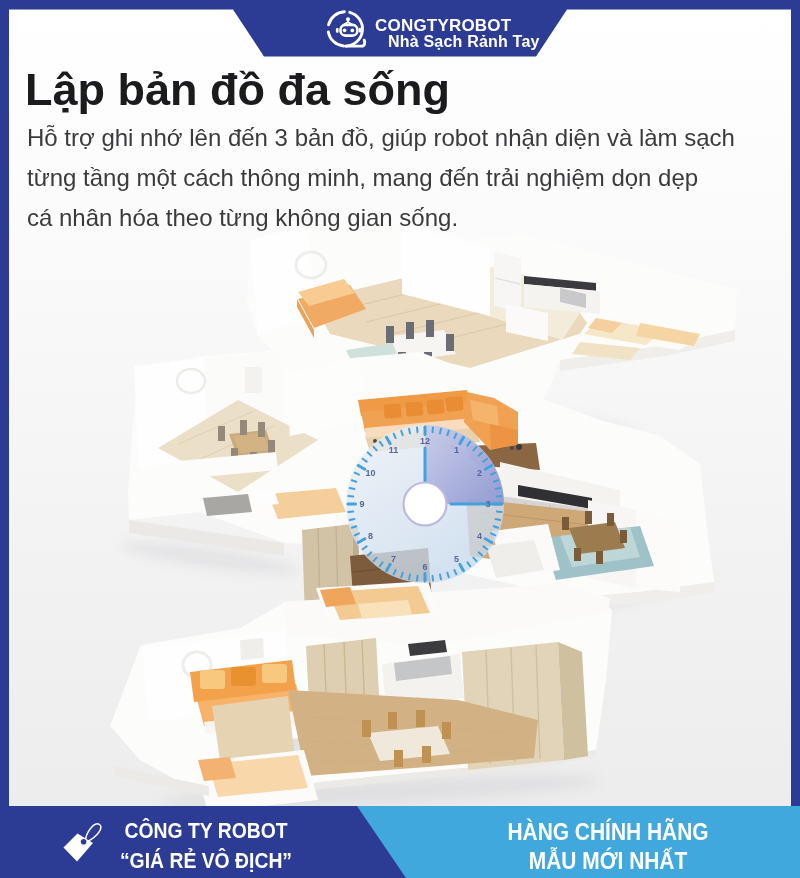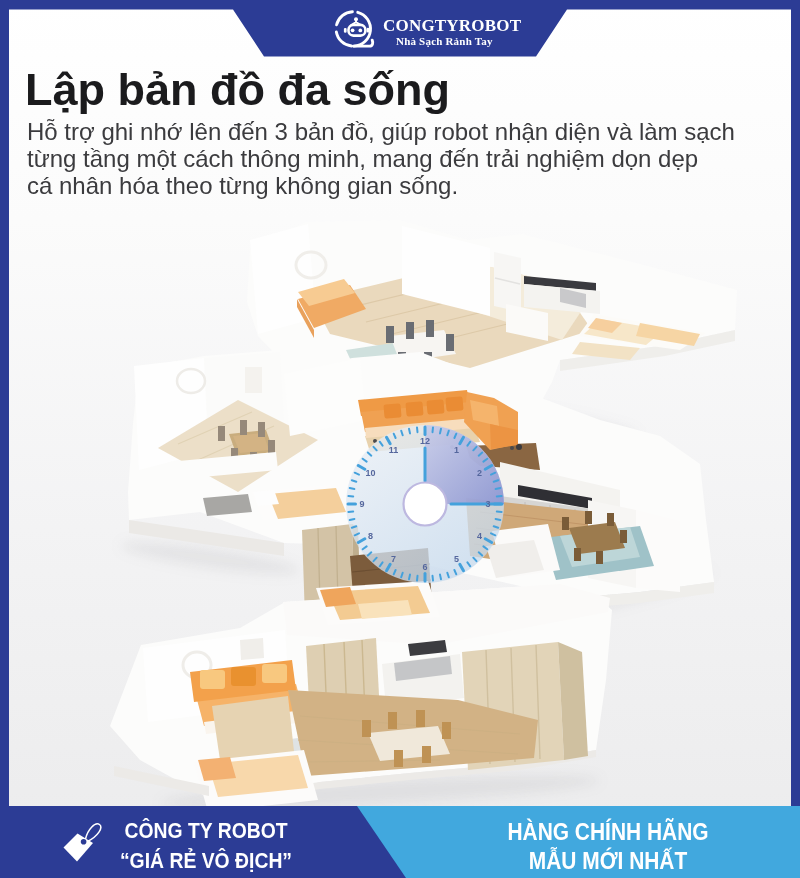--- a/index.html
+++ b/index.html
@@ -2,25 +2,25 @@
 <html><head>
 <meta charset="utf-8">
 <style>
 html,body{margin:0;padding:0;}
 .page{position:relative;width:800px;height:878px;overflow:hidden;
   font-family:"Liberation Sans",sans-serif;
   background:linear-gradient(180deg,#ffffff 0%,#fbfbfb 25%,#f3f3f4 60%,#ebebec 100%);}
 .sideL,.sideR{position:absolute;top:0;bottom:0;width:9px;background:#2c3c95;z-index:6;}
 .sideL{left:0}.sideR{right:0}
 .hdr{position:absolute;left:0;top:0;width:800px;height:60px;z-index:7;}
-.logo{position:absolute;left:16px;top:0;width:720px;height:60px;z-index:8;color:#fff;font-family:Liberation Serif, serif;}
+.logo{position:absolute;left:8px;top:0;width:720px;height:60px;z-index:8;color:#fff;}
 .logo .nm{position:absolute;left:367px;top:17px;font-size:17px;line-height:17px;font-weight:bold;letter-spacing:0.2px;}
-.logo .sub{position:absolute;left:380px;top:36px;font-size:11px;line-height:11px;font-weight:bold;letter-spacing:0.2px;}
+.logo .sub{position:absolute;left:380px;top:36px;font-size:16px;line-height:11px;font-weight:bold;letter-spacing:0.2px;}
 .title{position:absolute;left:25px;top:64px;font-size:45px;line-height:51px;font-weight:bold;color:#1b1b1d;z-index:5;}
-.para{position:absolute;left:27px;top:118px;font-size:24px;line-height:27px;color:#3b3b3e;z-index:5;}
+.para{position:absolute;left:27px;top:118px;font-size:24px;line-height:40px;color:#3b3b3e;z-index:5;}
 .illus{position:absolute;left:0;top:0;z-index:2;}
 .ftr{position:absolute;left:0;top:806px;width:800px;height:72px;z-index:6;color:#fff;}
 .ftrL{position:absolute;left:0;top:0;width:100%;height:100%;}
 .ftxt1{position:absolute;left:86px;top:10px;width:240px;text-align:center;font-size:22px;font-weight:bold;line-height:30px;transform:scaleX(0.88);}
 .ftxt2{position:absolute;left:458px;top:11.5px;width:300px;text-align:center;font-size:23px;font-weight:bold;line-height:29px;transform:scaleX(0.91);}
 </style>
 </head>
 <body>
 <div class="page">
   <div class="sideL"></div>

